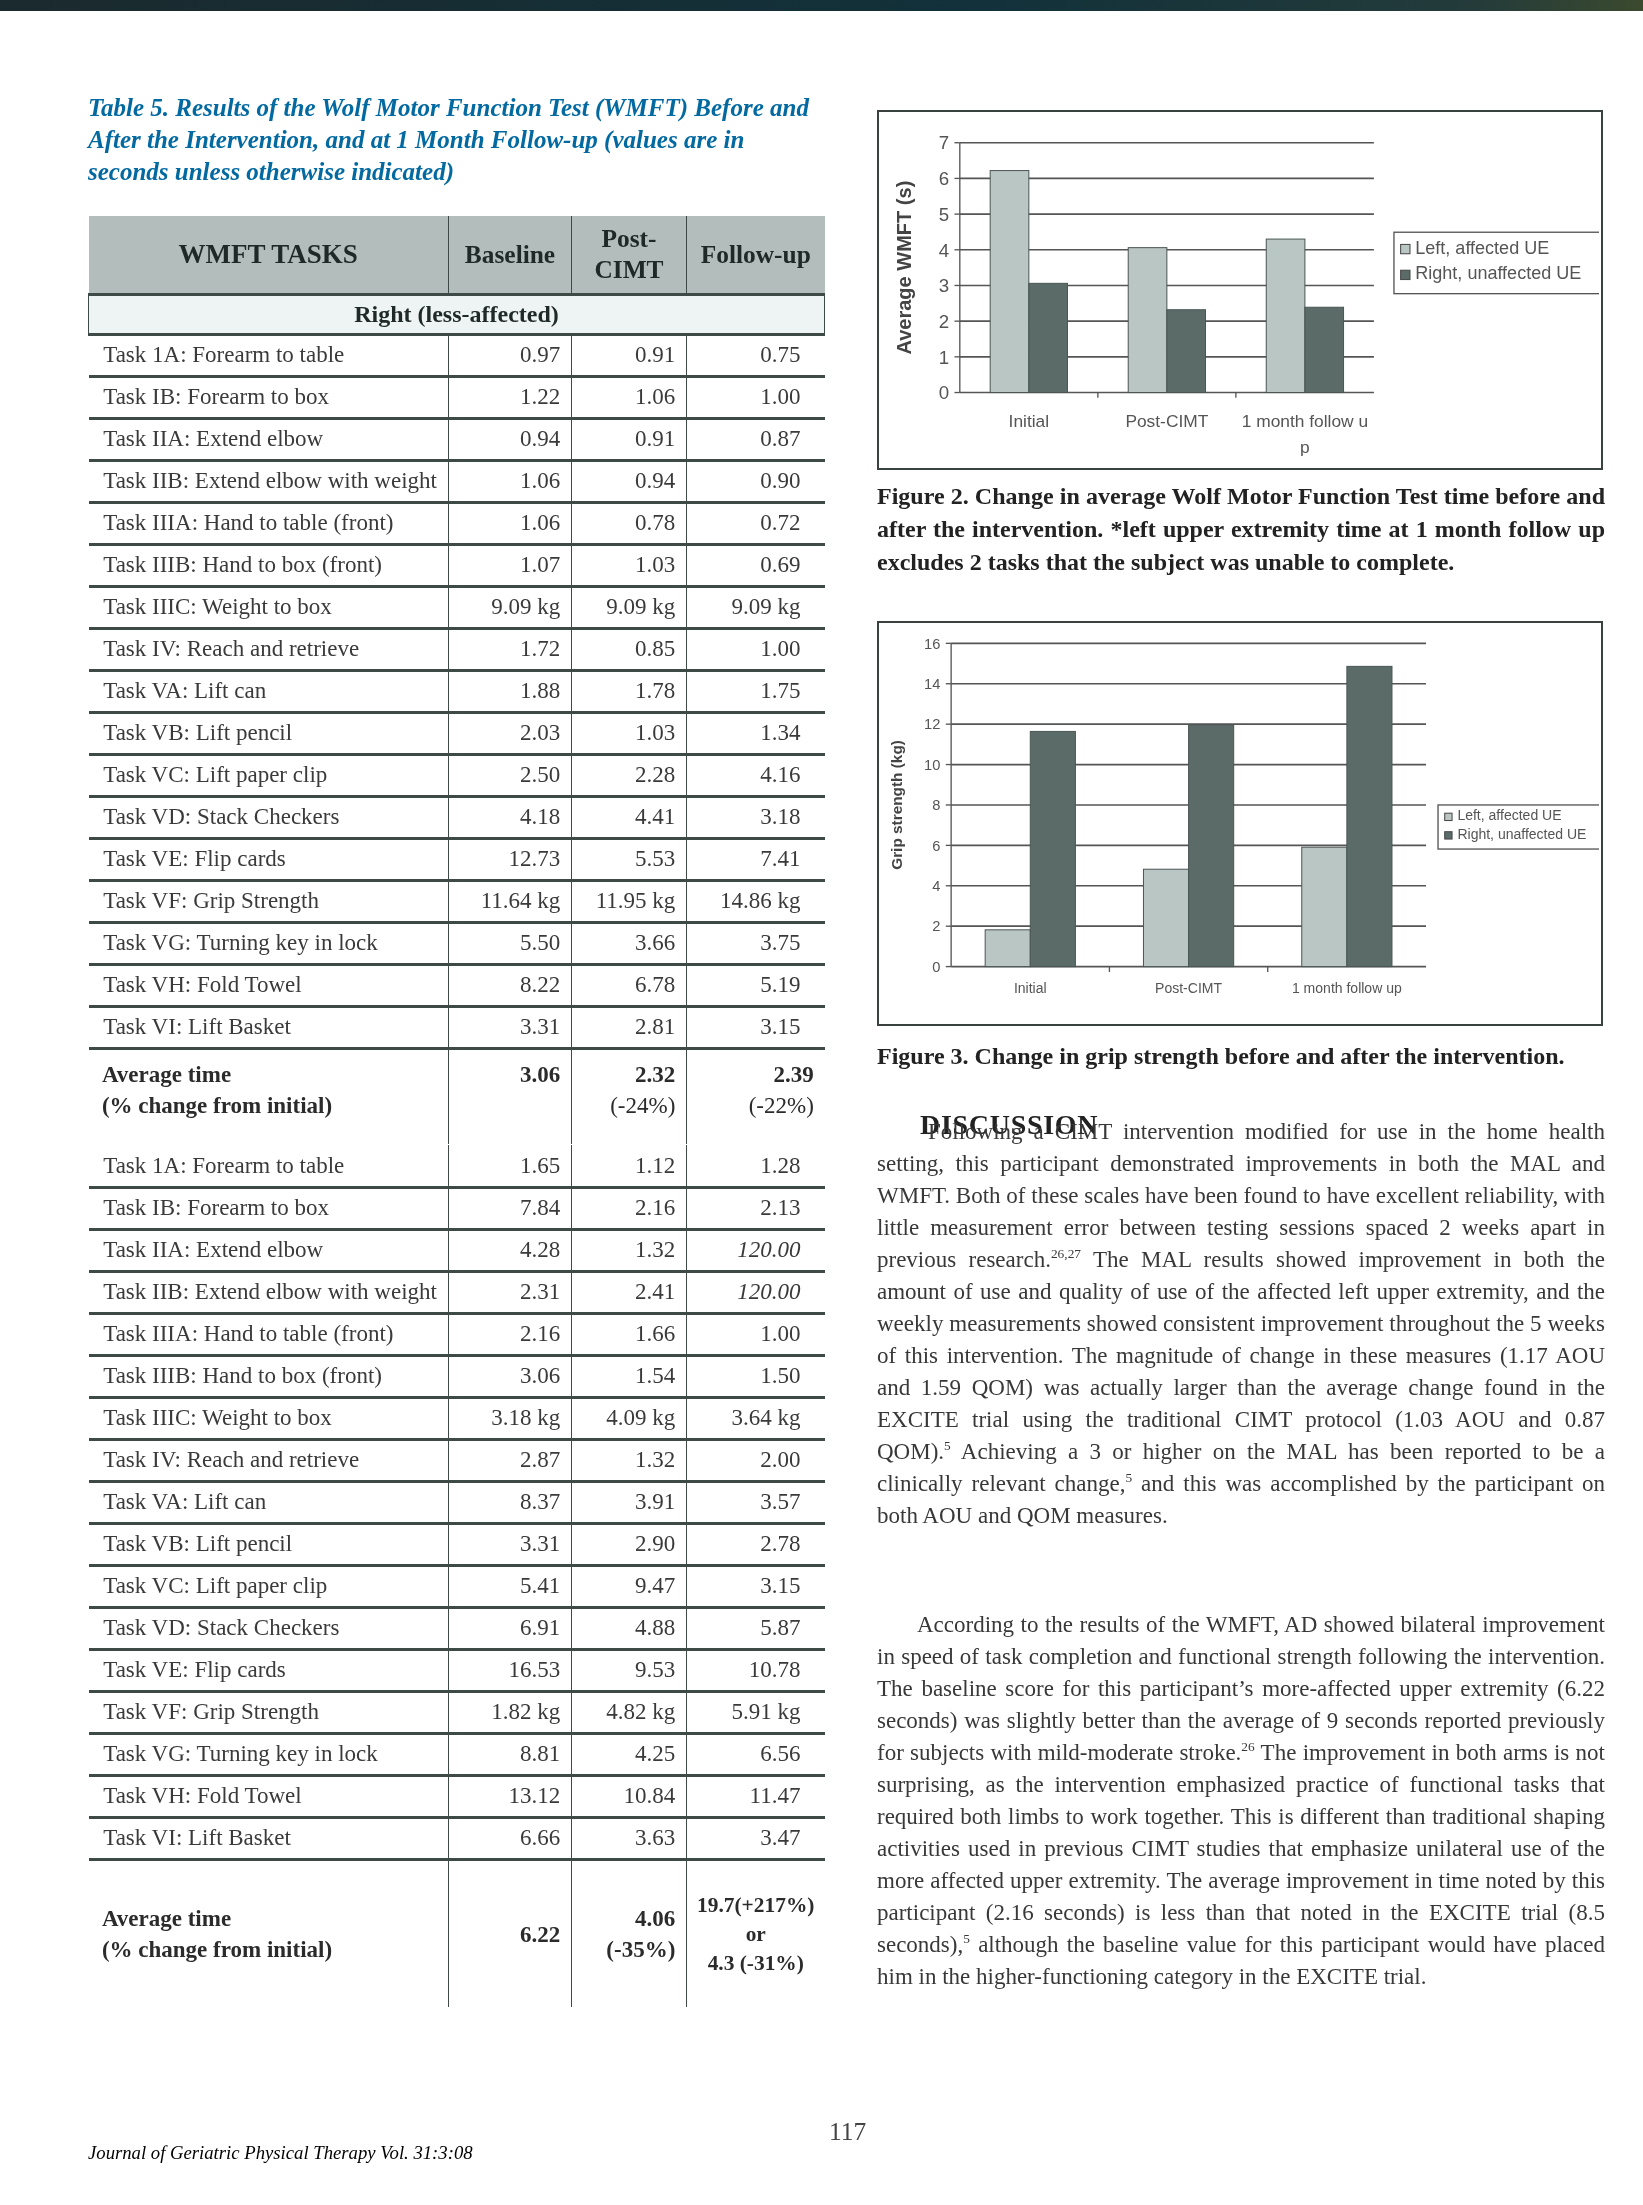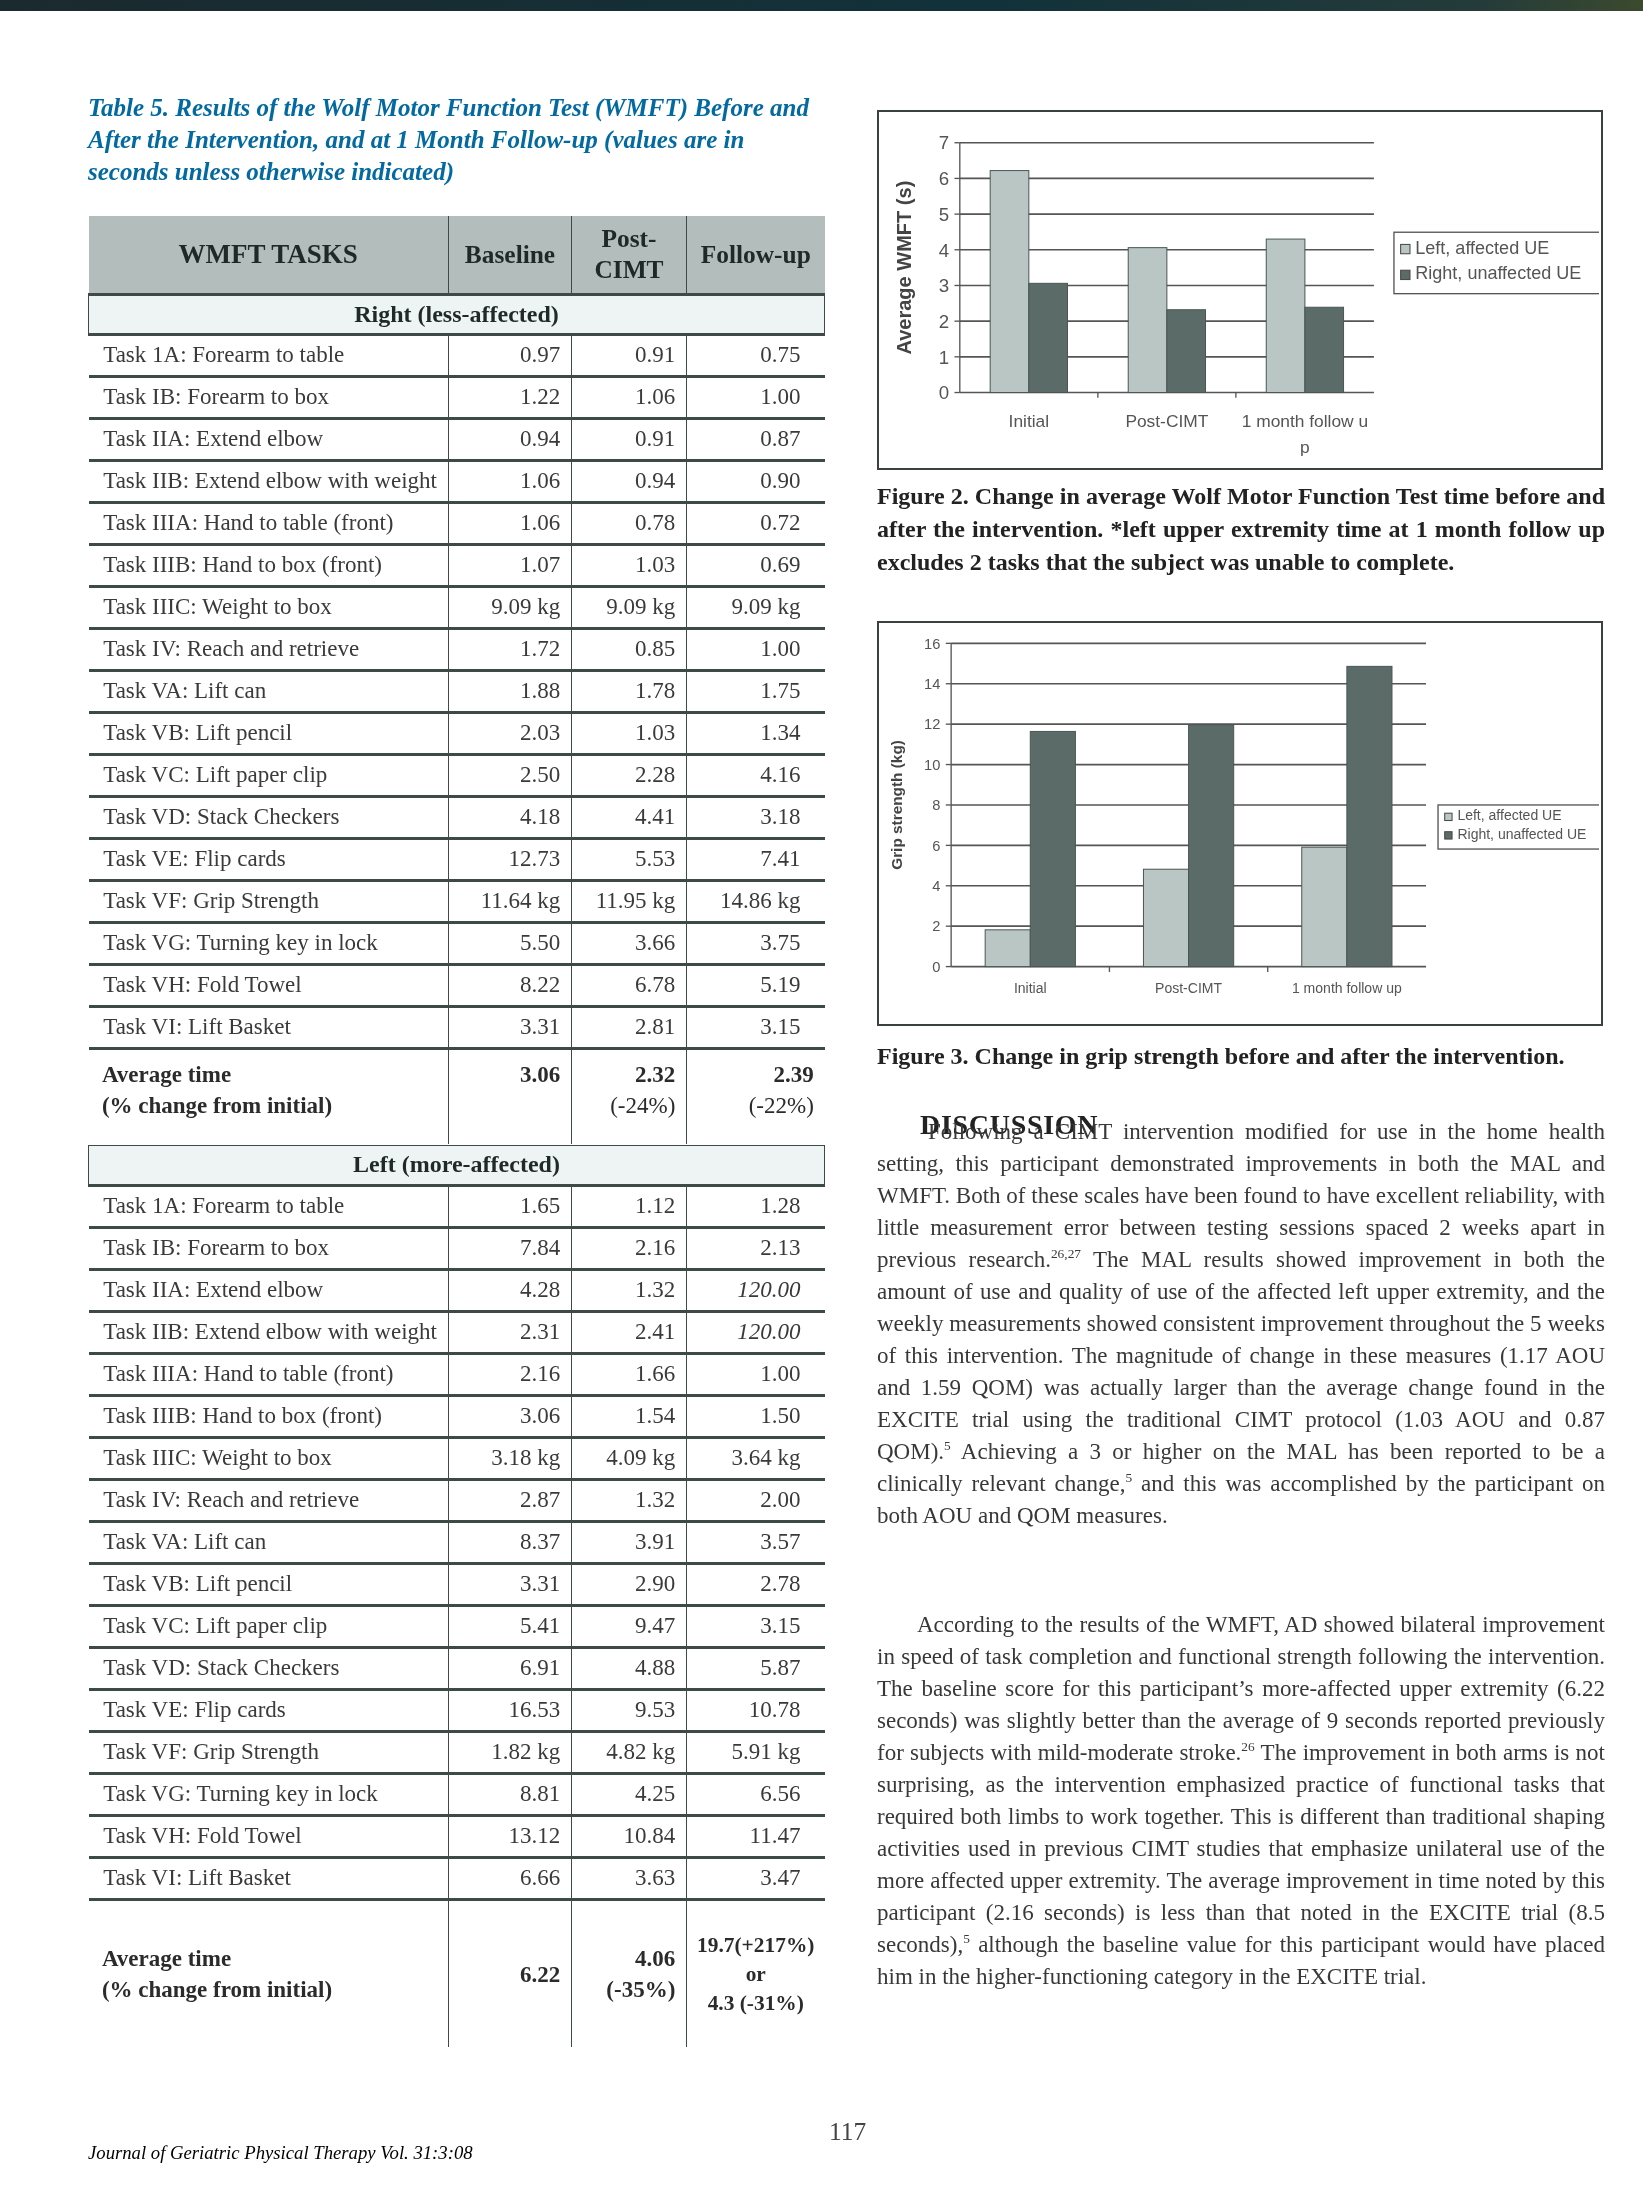--- a/index.html
+++ b/index.html
@@ -237,23 +237,20 @@
           <div>2.32</div>
           <div class="pct">(-24%)</div>
         </td>
         <td class="num fu">
           <div>2.39</div>
           <div class="pct">(-22%)</div>
         </td>
       </tr>
       <tr class="spacer">
         <td colspan="4"></td>
-      </tr>
-      <tr class="section">
-        <td colspan="4">Left (more-affected)</td>
       </tr>
       <tr class="row">
         <td>Task 1A: Forearm to table</td>
         <td class="num">1.65</td>
         <td class="num">1.12</td>
         <td class="num fu">1.28</td>
       </tr>
       <tr class="row">
         <td>Task IB: Forearm to box</td>
         <td class="num">7.84</td>

